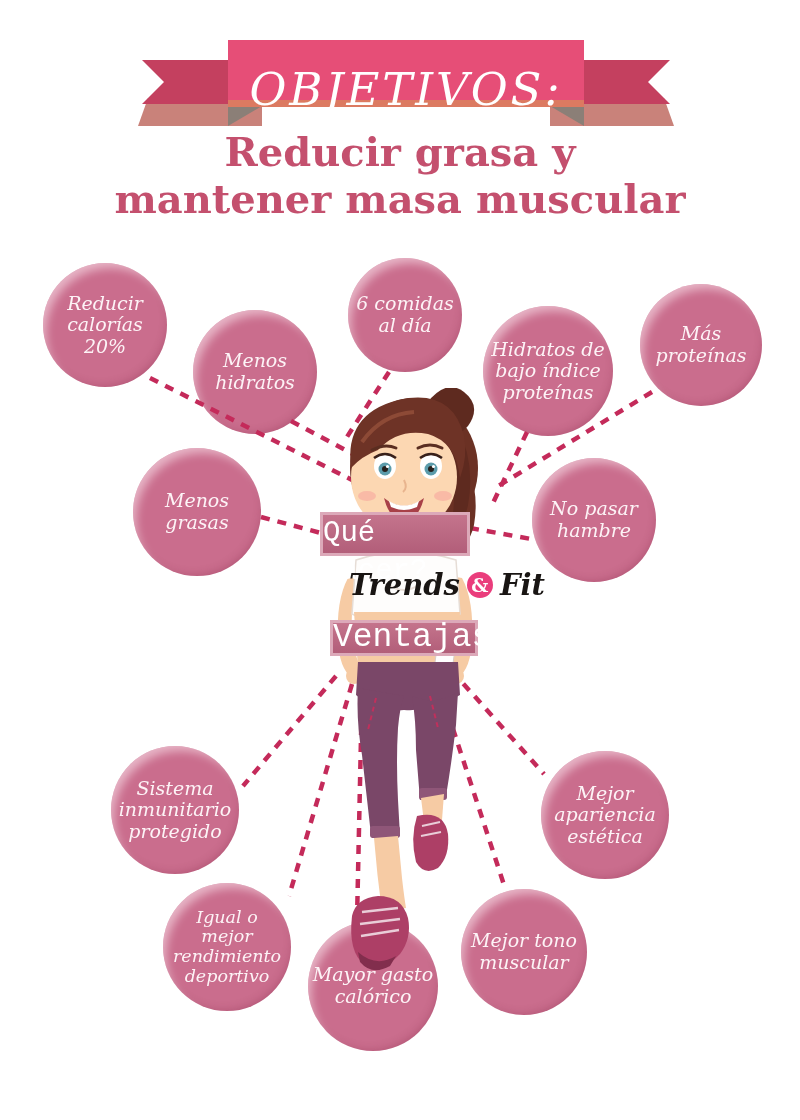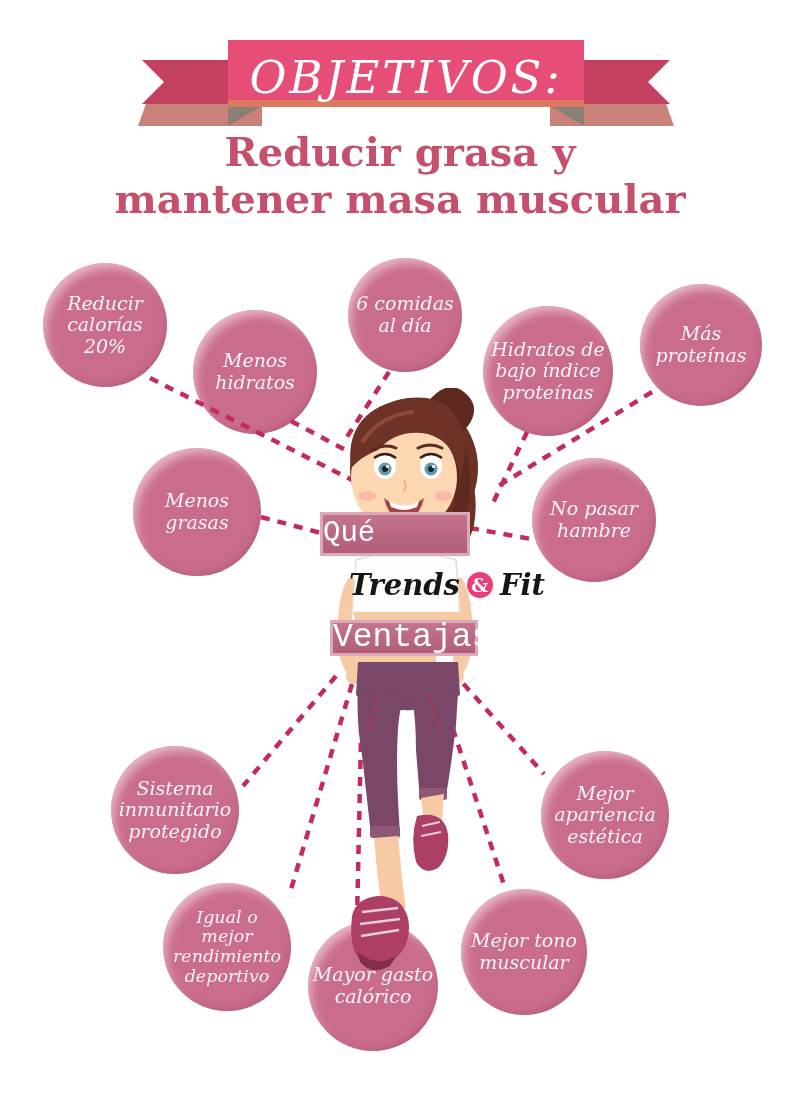--- a/index.html
+++ b/index.html
@@ -1,21 +1,21 @@
 <!DOCTYPE html>
 <html><head>
 <meta charset="utf-8">
 <style>
   html,body{margin:0;padding:0;background:#fff;}
   .page{position:relative;width:800px;height:1120px;background:#ffffff;overflow:hidden;
         font-family:"DejaVu Serif", serif;}
 
   
   .ribbon-svg{position:absolute;left:0;top:0;}
-  .banner-title{position:absolute;left:228px;top:51px;width:356px;text-align:center;
+  .banner-title{position:absolute;left:228px;top:63px;width:356px;text-align:center;
         color:#ffffff;font-style:italic;font-size:45px;letter-spacing:3px;white-space:nowrap;}
 
   
   .subtitle{position:absolute;left:0;top:128px;width:800px;text-align:center;
         font-weight:bold;font-size:40px;color:#c4506e;line-height:1.18;}
   .subtitle span{display:block;}
 
   
   .circle{position:absolute;border-radius:50%;background:#ca6d8d;color:#fdf3f6;
         display:flex;flex-direction:column;align-items:center;justify-content:center;

